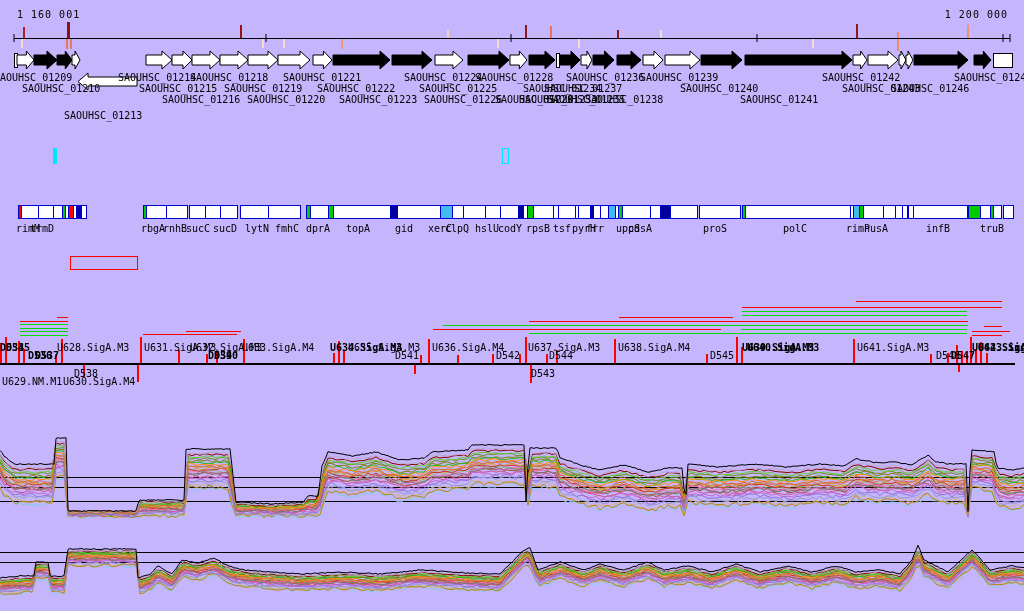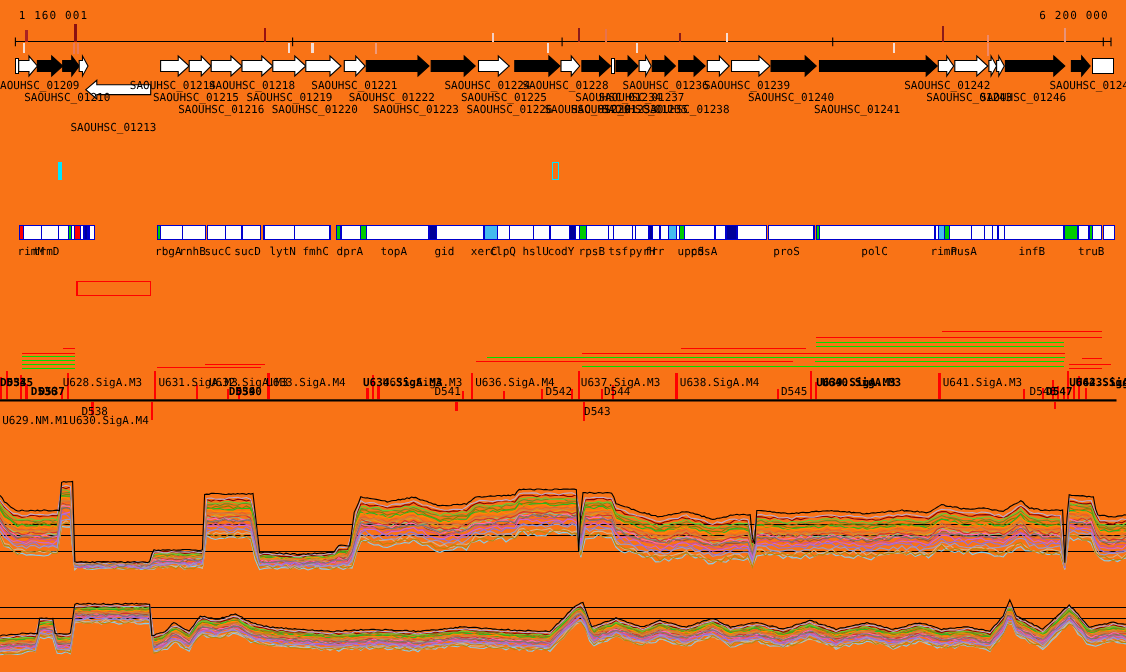--- a/index.html
+++ b/index.html
@@ -1,29 +1,29 @@
 <!DOCTYPE html>
 <html><head>
 <meta charset="utf-8">
 <style>
   html,body{margin:0;padding:0;background:#fff;}
-  .screen{position:relative;width:1024px;height:611px;background:#f97316;overflow:hidden;
+  .screen{position:relative;width:1024px;height:611px;background:#c4b5fd;overflow:hidden;
           font-family:"DejaVu Sans Mono",monospace;}
   svg text{font-family:"DejaVu Sans Mono",monospace;font-size:10px;fill:#000;}
   svg text.b{font-weight:bold;}
   .ruler-label{position:absolute;top:9px;font-size:10px;color:#000;letter-spacing:1px;}
   #rl-left{left:17px;}
   #rl-right{right:16px;}
 </style>
 </head>
 <body>
 
 <div class="screen">
   <div class="ruler-label" id="rl-left">1 160 001</div>
-  <div class="ruler-label" id="rl-right">6 200 000</div>
+  <div class="ruler-label" id="rl-right">1 200 000</div>
   <svg id="gb" width="1024" height="611" viewBox="0 0 1024 611">
       <g>
         <line x1="14" y1="38" x2="1010" y2="38" stroke="#000" shape-rendering="crispEdges"></line>
         <line x1="14" y1="34" x2="14" y2="42" stroke="#000"></line>
         <line x1="1010" y1="34" x2="1010" y2="42" stroke="#000"></line>
         <line x1="266" y1="34" x2="266" y2="42" stroke="#000"></line>
         <line x1="511" y1="34" x2="511" y2="42" stroke="#000"></line>
         <line x1="757" y1="34" x2="757" y2="42" stroke="#000"></line>
         <line x1="1003" y1="34" x2="1003" y2="42" stroke="#000"></line>
         <rect x="23" y="27" width="2" height="11" fill="#aa2222" shape-rendering="crispEdges"></rect>

